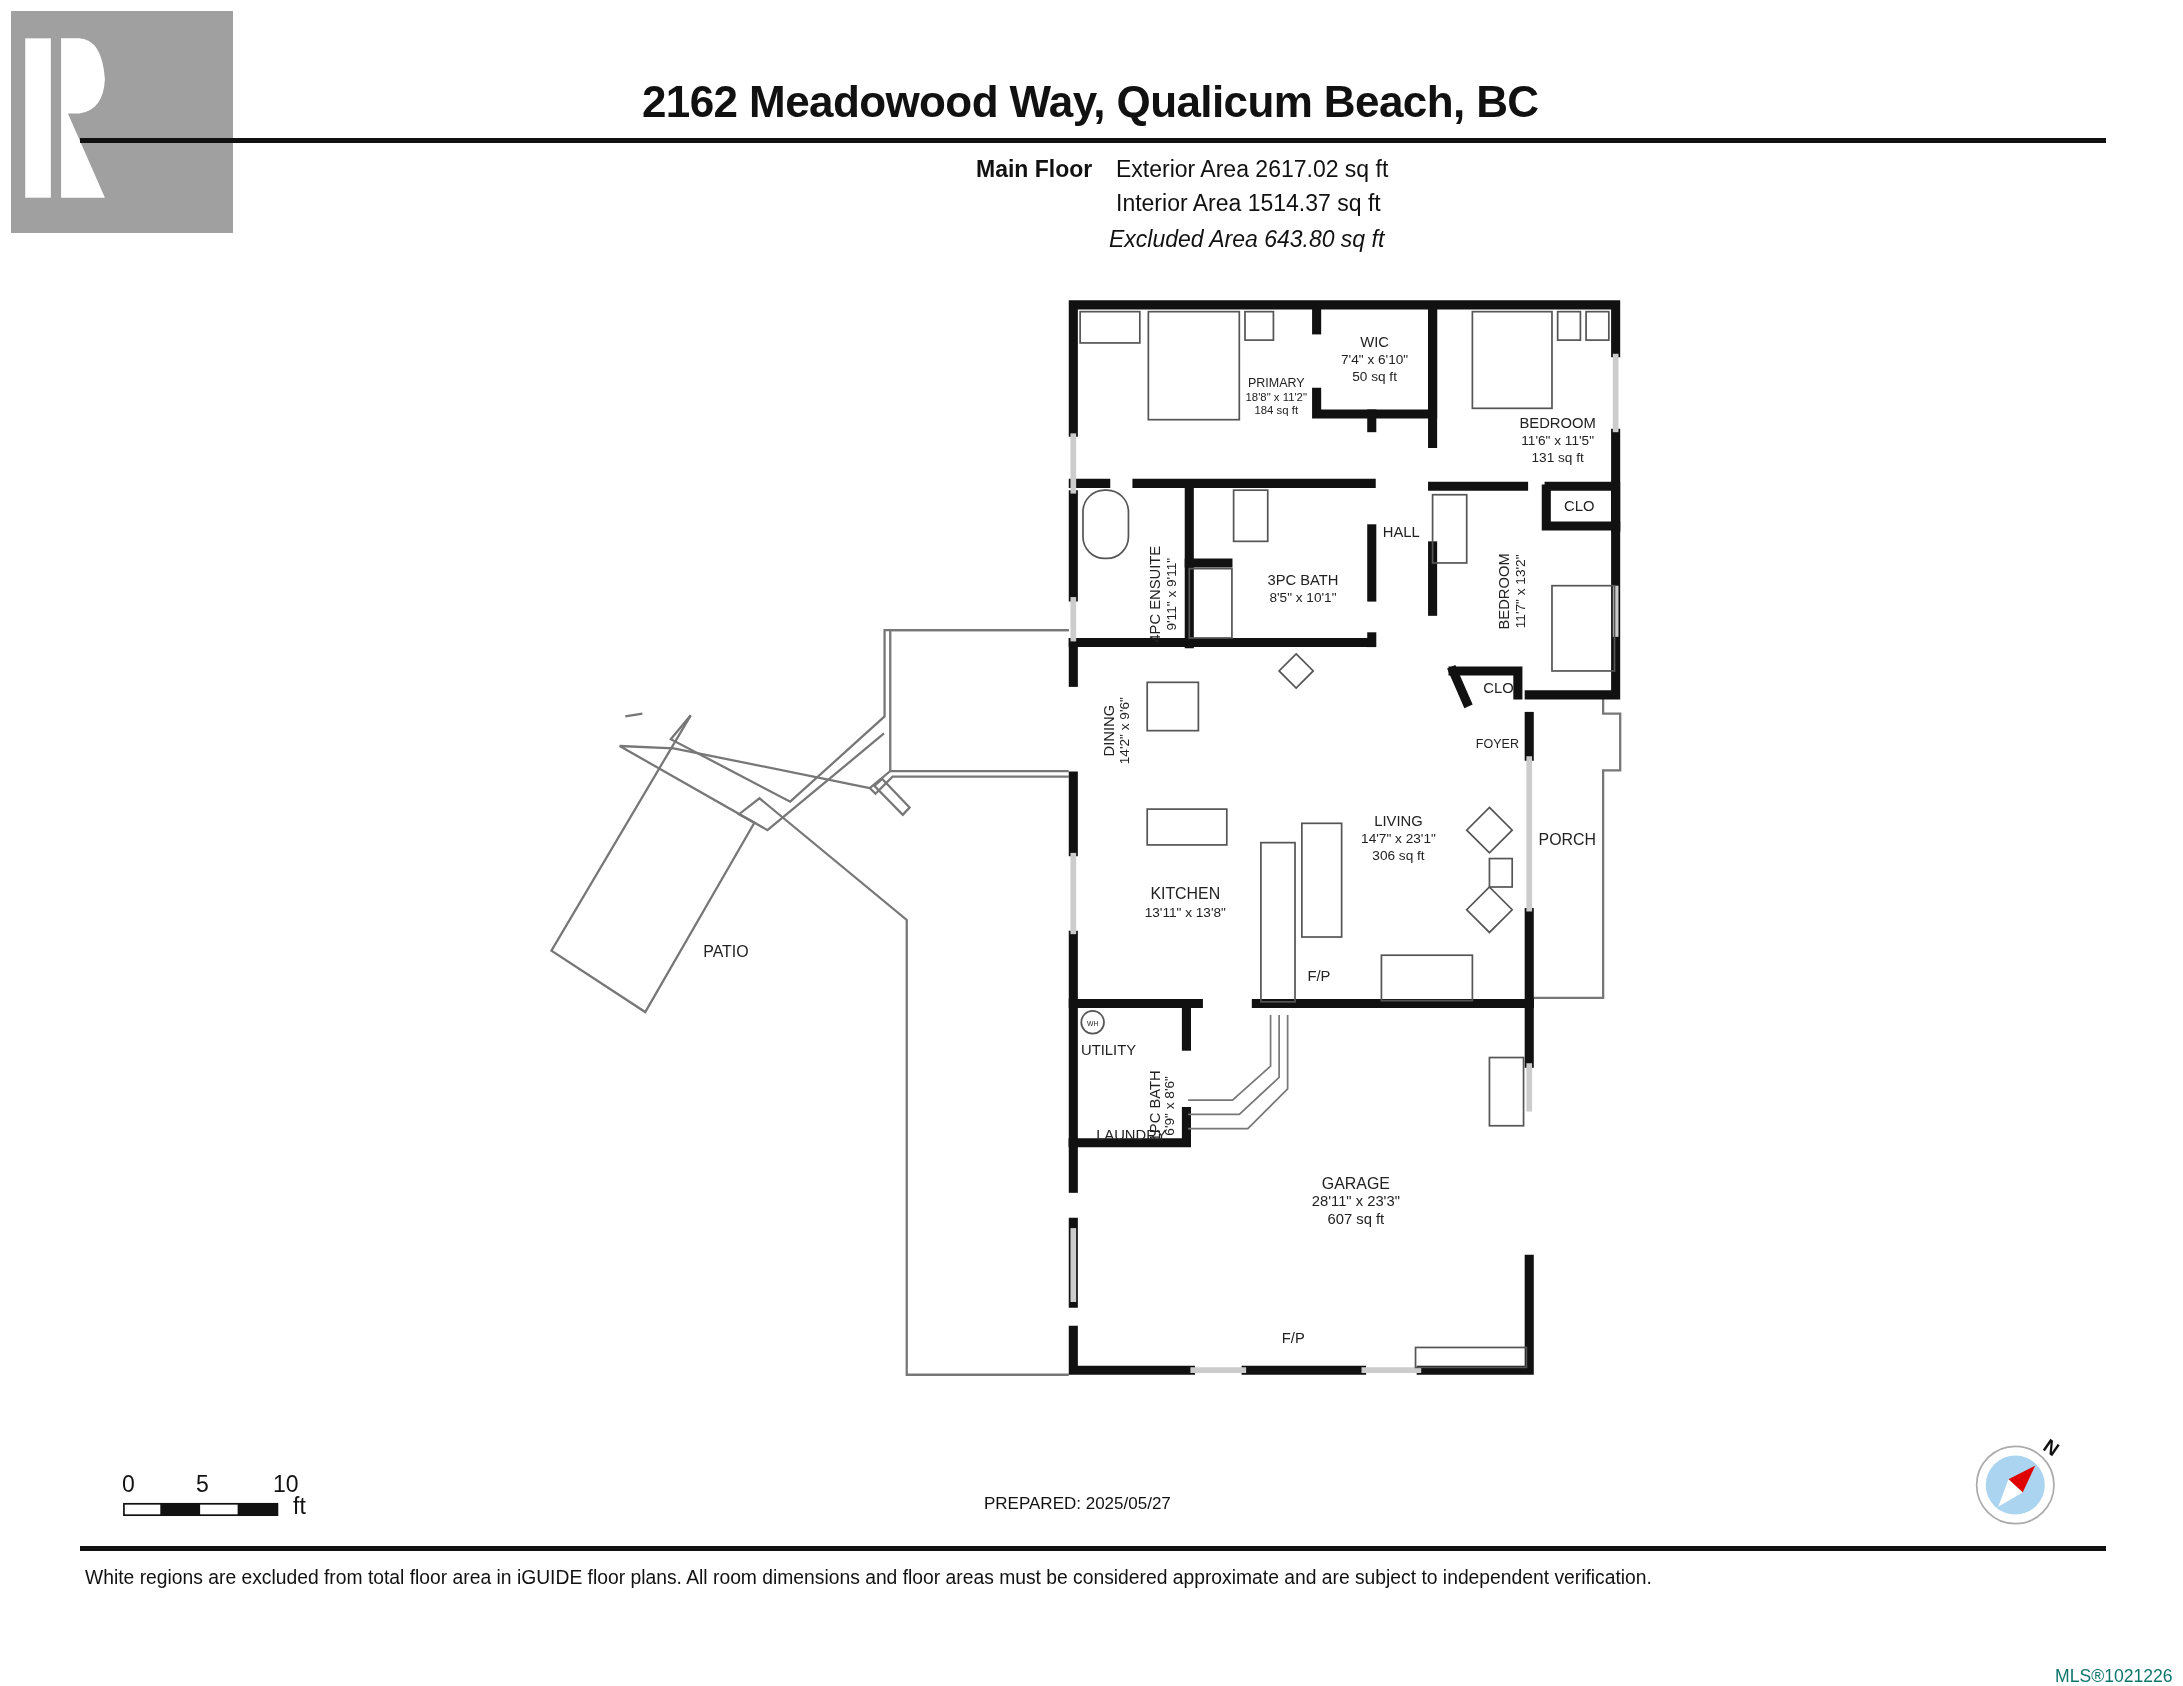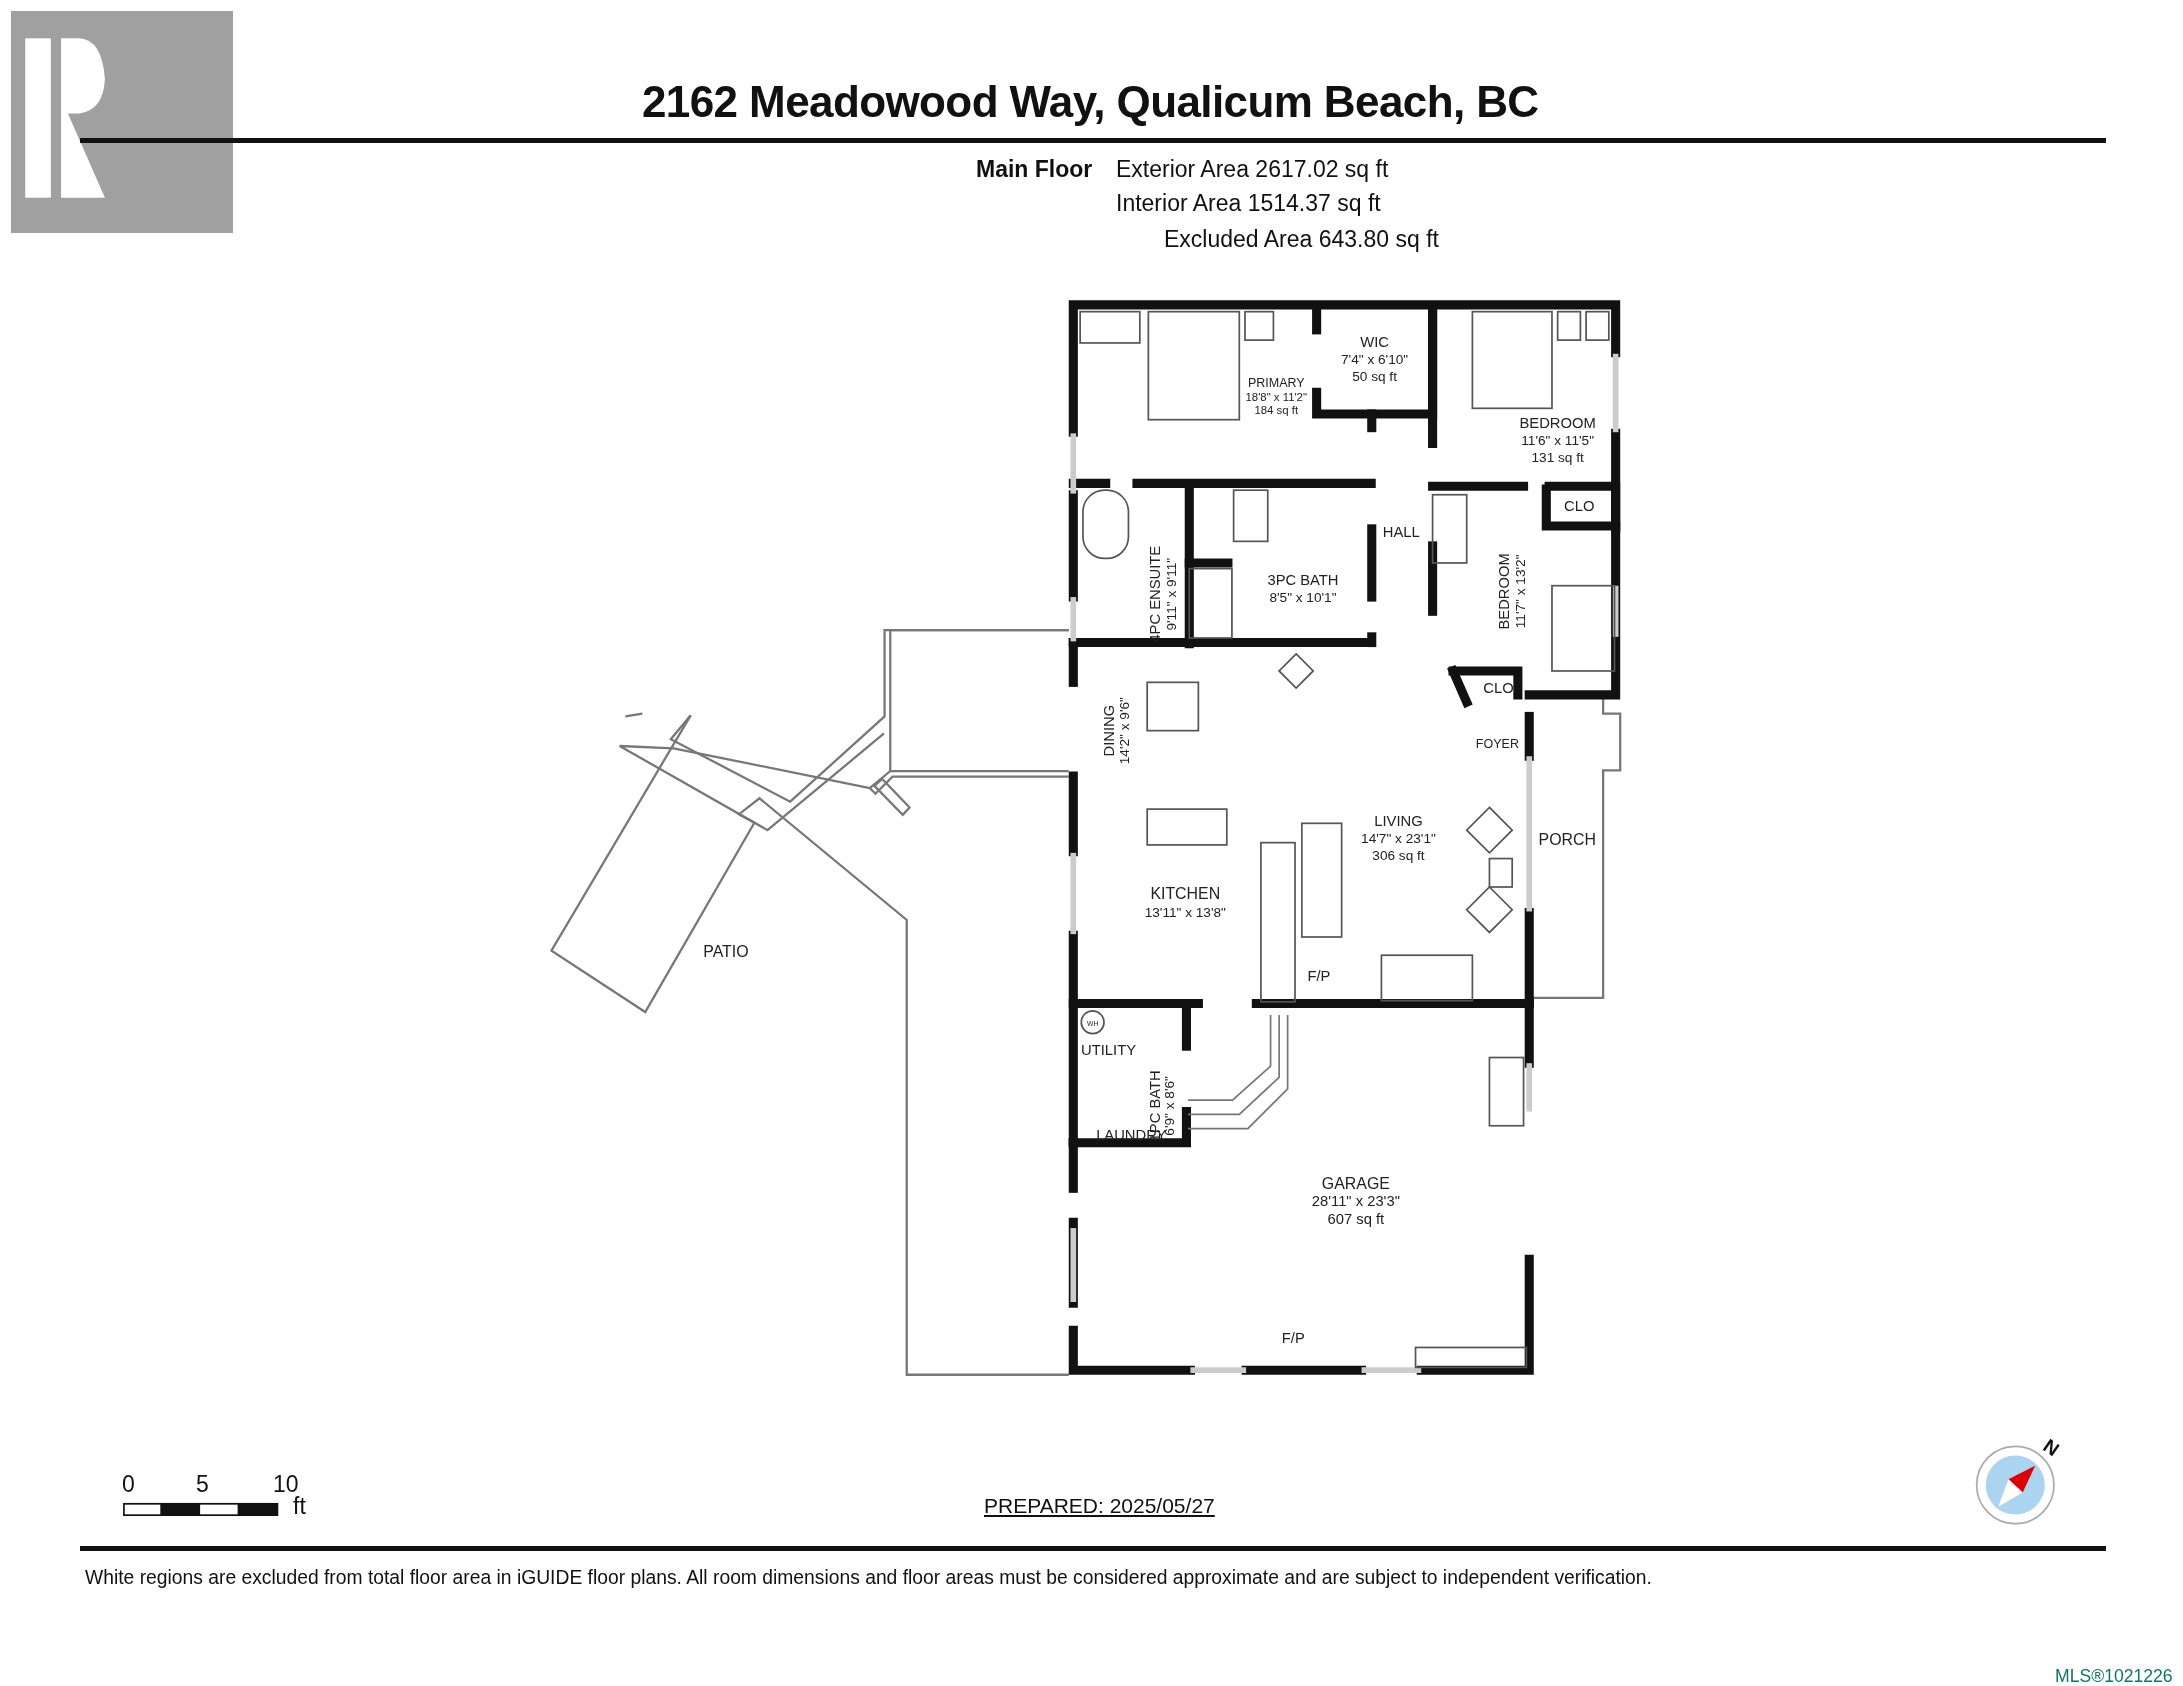--- a/index.html
+++ b/index.html
@@ -7,25 +7,25 @@
   .abs{position:absolute;}
   #logo{left:11.4px;top:11.4px;width:222px;height:227px;}
   #logo-box{position:absolute;left:0;top:0;width:222px;height:222px;background:#a0a0a0;}
   #logo-text{position:absolute;left:5.7px;top:225px;font-size:52px;color:#999;letter-spacing:1.1px;font-weight:normal;}
   #title{left:642px;top:77px;font-size:44px;font-weight:bold;white-space:nowrap;letter-spacing:-0.6px;}
   #top-rule{left:80px;top:138px;width:2026px;height:5.1px;background:#111;}
   .area-label{font-size:23px;white-space:nowrap;}
   #floor-name{left:976px;top:156px;font-weight:bold;}
   #ext-area{left:1116px;top:156px;}
   #int-area{left:1116px;top:190px;}
-  #exc-area{left:1164px;top:226px;}
+  #exc-area{left:1109px;top:226px;font-style:italic;}
   #plan{left:0;top:0;width:2183px;height:1687px;}
   .rl{font-family:"Liberation Sans",sans-serif;fill:#222;}
   #scale-labels{left:122px;top:1471px;font-size:23px;}
-  #prepared{left:984px;top:1494px;font-size:21px;text-decoration:underline;}
+  #prepared{left:984px;top:1494px;font-size:17px;}
   #bottom-rule{left:80px;top:1546px;width:2026px;height:5.1px;background:#111;}
   #disclaimer{left:85px;top:1567px;font-size:19.3px;white-space:nowrap;}
   #mls{left:2055px;top:1666px;font-size:17.6px;color:#0f766e;}
 </style>
 </head>
 <body>
 
 <div id="logo" class="abs">
   <div id="logo-box">
     <svg width="222" height="222" viewBox="0 0 390 390">

